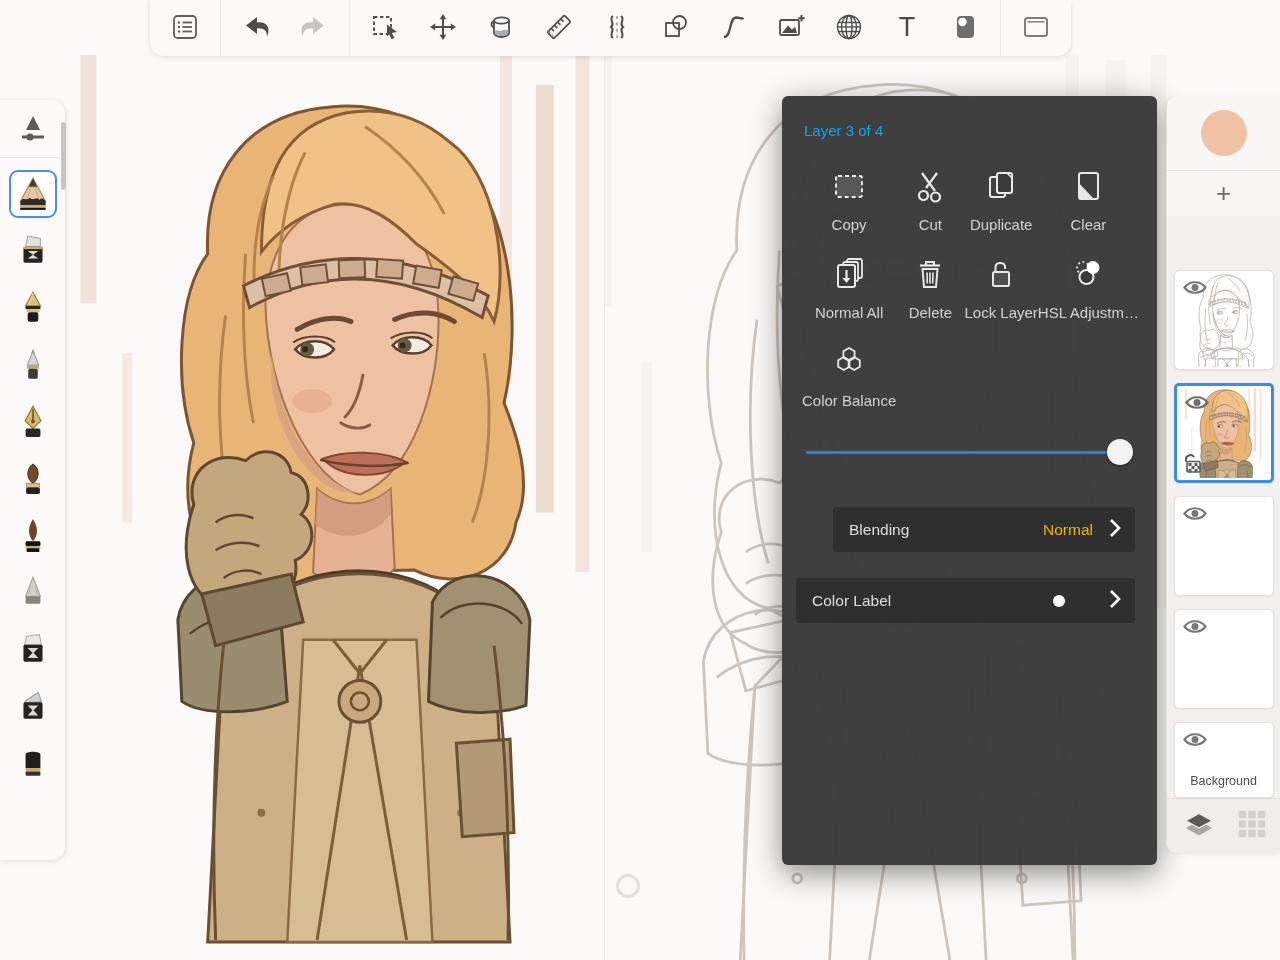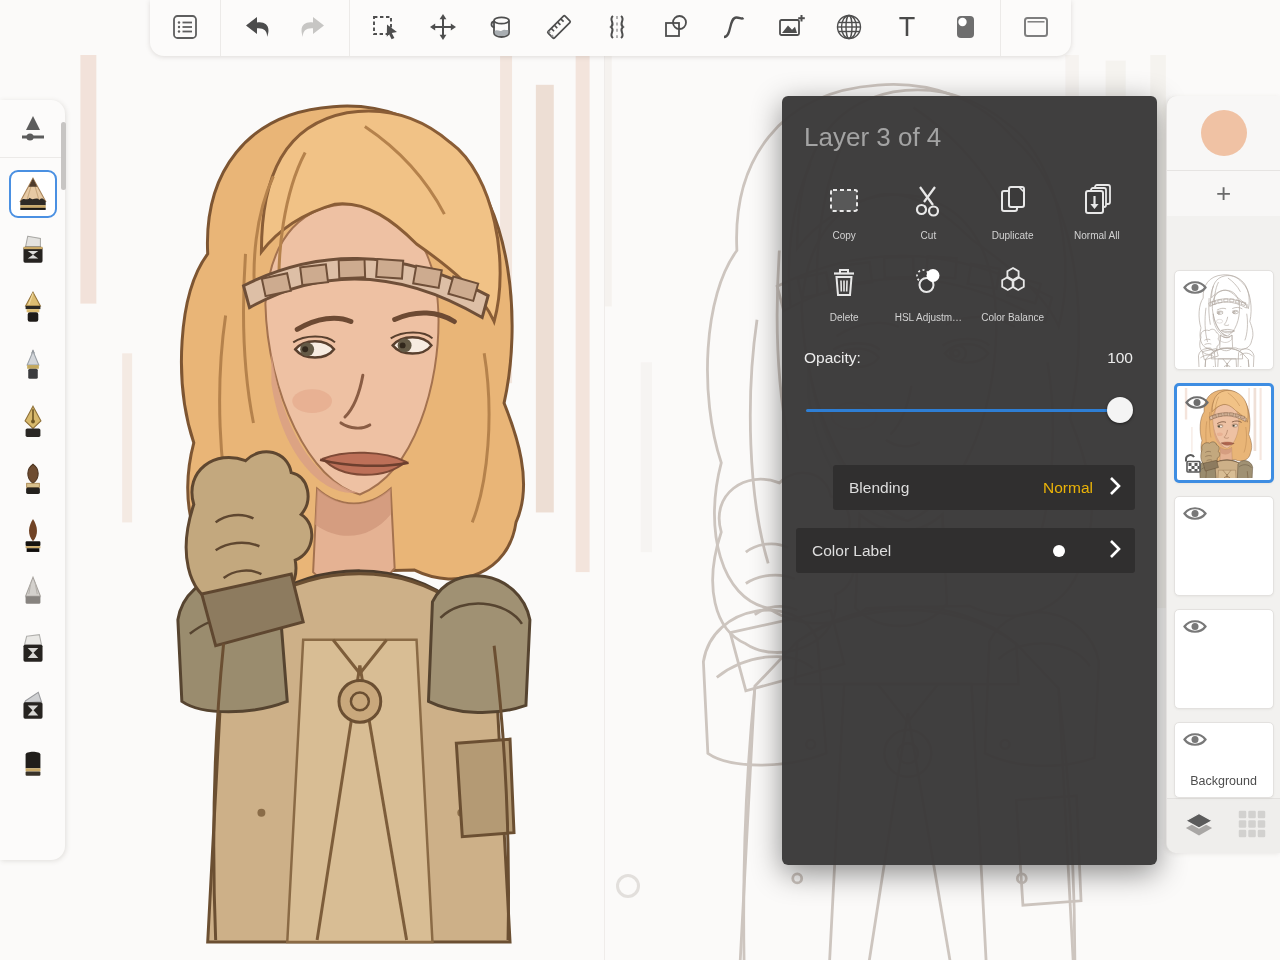--- a/index.html
+++ b/index.html
@@ -31,33 +31,33 @@
   .lb-size{width:100%;height:58px;display:flex;align-items:center;justify-content:center;border-bottom:1px solid #eceae8;background:none;border-left:none;border-top:none;border-right:none;cursor:pointer;}
   .lb-list{display:flex;flex-direction:column;align-items:center;gap:9px;padding-top:12px;}
   .lb-btn{width:48px;height:48px;display:flex;align-items:center;justify-content:center;background:none;border:2.5px solid transparent;border-radius:9px;cursor:pointer;padding:0;}
   .lb-btn.selected{border-color:#4a90e2;background:#fff;}
   .lb-btn svg{width:36px;height:36px;}
   .lb-scroll{position:absolute;left:61px;top:122px;width:5px;height:68px;background:#c7c5c3;border-radius:3px;}
 
   
   .popup{position:absolute;left:782px;top:96px;width:375px;height:769px;background:rgba(58,57,57,.97);
     border-radius:6px;box-shadow:0 8px 30px rgba(0,0,0,.45);padding:18px 18px 0 20px;color:#ddd;}
-  .popup h2{margin:8px 0 4px 2px;font-size:26px;font-weight:400;color:#a3a3a3;}
+  .popup h2{margin:8px 0 4px 2px;font-size:15px;font-weight:400;color:#0ea5e9;}
   .menu-grid{display:grid;grid-template-columns:repeat(4,1fr);row-gap:24px;margin-top:30px;}
   .m-act{display:flex;flex-direction:column;align-items:center;gap:8px;background:none;border:none;cursor:pointer;padding:0;}
   .m-act svg{width:40px;height:36px;}
-  .m-act .albl{font-size:10px;color:#d2d2d2;white-space:nowrap;}
+  .m-act .albl{font-size:15px;color:#d2d2d2;white-space:nowrap;}
   .m-act.disabled .albl{color:#7a7a7a;}
   .op-row{display:flex;justify-content:space-between;align-items:center;margin:26px 6px 0 2px;font-size:15.5px;color:#ececec;}
   .slider{position:relative;margin:30px 10px 0 4px;height:26px;cursor:pointer;}
   .slider .track{position:absolute;left:0;right:0;top:12px;height:3px;background:#2e7ed4;border-radius:2px;}
   .slider .thumb{position:absolute;right:-4px;top:0;width:26px;height:26px;border-radius:50%;background:#f4f4f4;box-shadow:0 1px 3px rgba(0,0,0,.5);}
   .opt-row{display:flex;align-items:center;margin:0 4px 0 -6px;height:45px;background:#302f2f;border-radius:3px;padding:0 14px 0 16px;font-size:15.5px;color:#dedede;cursor:pointer;}
   .opt-row.first{margin-top:42px;margin-left:31px;}
-  .opt-row.second{margin-top:18px;}
+  .opt-row.second{margin-top:26px;}
   .opt-row .spacer{flex:1;}
   .opt-row .val{margin-right:16px;color:#eab308;}
   .opt-row .dot{width:12px;height:12px;border-radius:50%;background:#fff;margin-right:44px;}
   .chev{width:12px;height:20px;}
 
   
   .rightbar{position:absolute;left:1166px;top:96px;width:114px;height:757px;background:#f2f1ef;
     border-left:1px solid #e3e1df;border-radius:10px 0 0 10px;display:flex;flex-direction:column;box-shadow:-1px 1px 4px rgba(90,80,70,.10);}
   .rb-swatch{height:76px;background:#f8f7f6;border-bottom:1px solid #e6e4e2;display:flex;align-items:center;justify-content:center;border-radius:10px 0 0 0;cursor:pointer;}
   .rb-swatch .circle{width:46px;height:46px;border-radius:50%;background:#f0c2a4;}
@@ -525,20 +525,27 @@
       </button>
       <button class="m-act">
         <span><svg viewBox="0 0 40 36" fill="none" stroke="#e8e8e8" stroke-width="2">
               <rect x="9" y="8" width="15" height="20" rx="2"></rect>
               <rect x="16" y="4" width="15" height="20" rx="2" fill="#3b3a3a"></rect>
               <path d="M26,4 L31,9" stroke-width="1.6"></path>
             </svg></span>
         <span class="albl">Duplicate</span>
       </button>
       <button class="m-act">
+        <span><svg viewBox="0 0 40 36" fill="none" stroke="#e8e8e8" stroke-width="2">
+              <rect x="11" y="4" width="19" height="26" rx="2"></rect>
+              <polygon points="11.8,15 11.8,29 25,29" fill="#e8e8e8" stroke="none"></polygon>
+            </svg></span>
+        <span class="albl">Clear</span>
+      </button>
+      <button class="m-act">
         <span><svg viewBox="0 0 40 36" fill="none" stroke="#e8e8e8" stroke-width="1.8">
               <rect x="18" y="2" width="15" height="19" rx="2"></rect>
               <rect x="14" y="5" width="15" height="19" rx="2" fill="#3b3a3a"></rect>
               <rect x="9" y="8" width="17" height="22" rx="2" fill="#3b3a3a" stroke-width="2"></rect>
               <line x1="17.5" y1="13" x2="17.5" y2="23" stroke-width="2.2"></line>
               <polygon points="17.5,26 13.4,21 21.6,21" fill="#e8e8e8" stroke="none"></polygon>
             </svg></span>
         <span class="albl">Normal All</span>
       </button>
       <button class="m-act">
@@ -546,42 +553,45 @@
               <line x1="10" y1="8.5" x2="30" y2="8.5" stroke-width="2.2"></line>
               <path d="M16,8.5 L16,5 L24,5 L24,8.5"></path>
               <path d="M12.5,12 L14,30 L26,30 L27.5,12 Z"></path>
               <line x1="17" y1="15.5" x2="17.3" y2="26.5" stroke-width="1.6"></line>
               <line x1="20" y1="15.5" x2="20" y2="26.5" stroke-width="1.6"></line>
               <line x1="23" y1="15.5" x2="22.7" y2="26.5" stroke-width="1.6"></line>
             </svg></span>
         <span class="albl">Delete</span>
       </button>
       <button class="m-act">
+        <span><svg viewBox="0 0 40 36" fill="none" stroke="#e8e8e8" stroke-width="2">
+              <path d="M14.5,15 L14.5,10 C14.5,4.5 24,4.5 24,10 L24,12"></path>
+              <rect x="12" y="15" width="16" height="14" rx="1.5" fill="#4f4f4f"></rect>
+            </svg></span>
+        <span class="albl">Lock Layer</span>
+      </button>
+      <button class="m-act">
         <span><svg viewBox="0 0 40 36" fill="none">
               <circle cx="15" cy="11" r="6" stroke="#e8e8e8" stroke-width="1.7" stroke-dasharray="2 2.5"></circle>
               <circle cx="18.5" cy="20" r="7" fill="#3b3a3a" stroke="#e8e8e8" stroke-width="2"></circle>
               <circle cx="25" cy="10.5" r="6.5" fill="#ffffff"></circle>
             </svg></span>
         <span class="albl">HSL Adjustm…</span>
       </button>
       <button class="m-act">
         <span><svg viewBox="0 0 40 36" fill="none" stroke="#e8e8e8" stroke-width="1.8">
               <polygon points="20,3 25.6,6.25 25.6,12.75 20,16 14.4,12.75 14.4,6.25"></polygon>
               <polygon points="14.8,12 20.4,15.25 20.4,21.75 14.8,25 9.2,21.75 9.2,15.25"></polygon>
               <polygon points="25.2,12 30.8,15.25 30.8,21.75 25.2,25 19.6,21.75 19.6,15.25"></polygon>
             </svg></span>
         <span class="albl">Color Balance</span>
       </button>
       <span></span>
     </div>
 
-    <div class="op-row">
-      <span>Opacity:</span>
-      <span>100</span>
-    </div>
     <div class="slider">
       <div class="track"></div>
       <div class="thumb"></div>
     </div>
 
     <div class="opt-row first">
       <span>Blending</span>
       <span class="spacer"></span>
       <span class="val">Normal</span>
       <span><svg class="chev" viewBox="0 0 12 20" fill="none" stroke="#ffffff" stroke-width="2.6">

